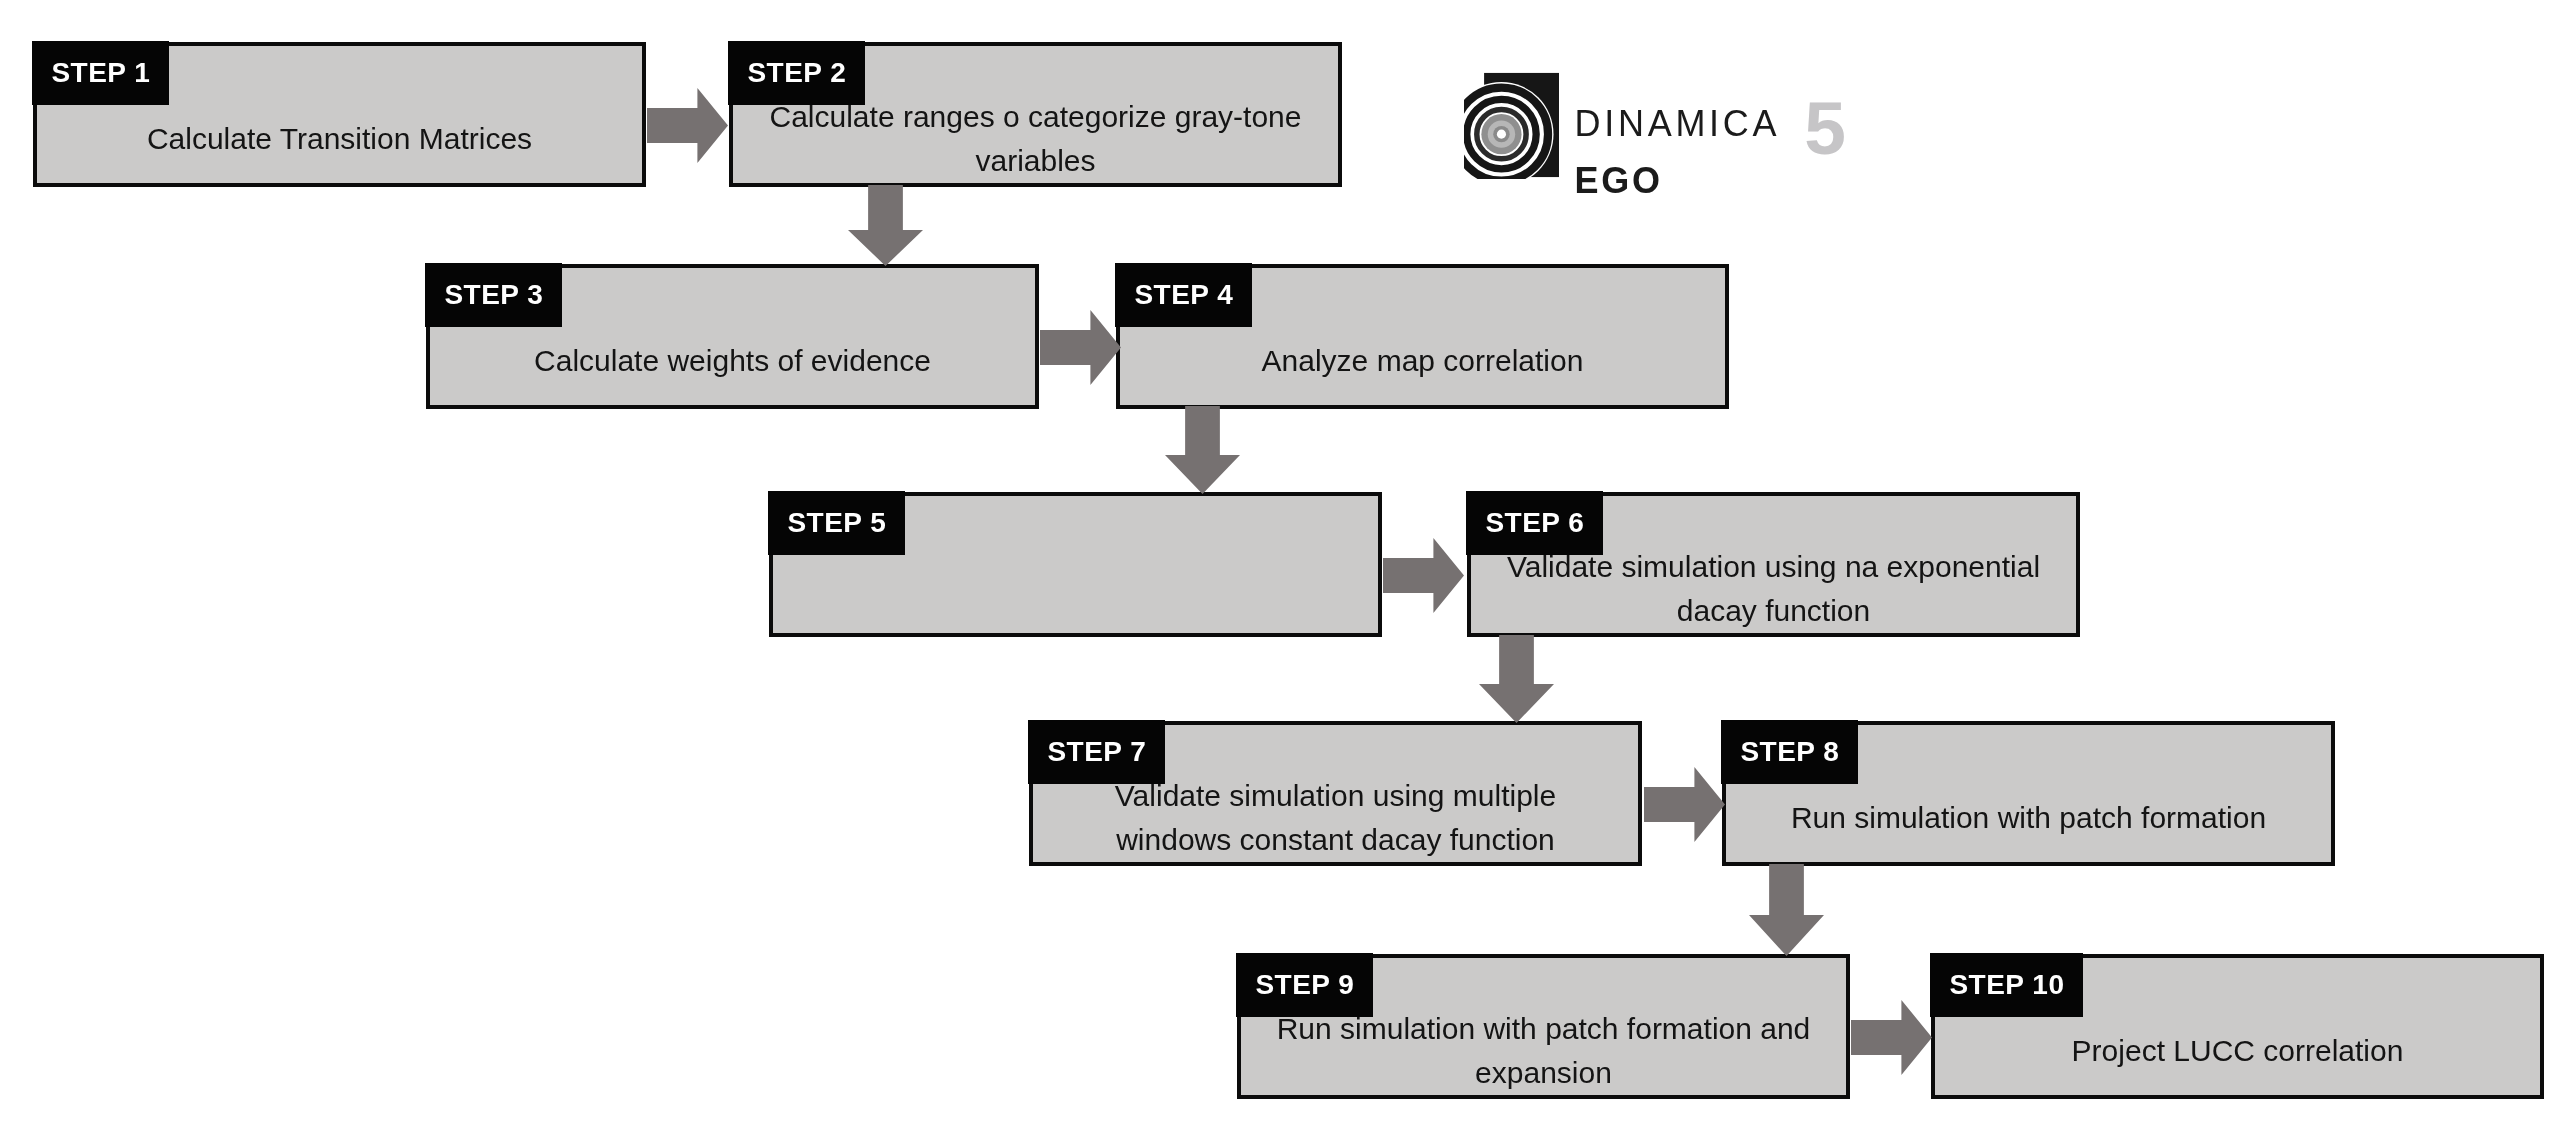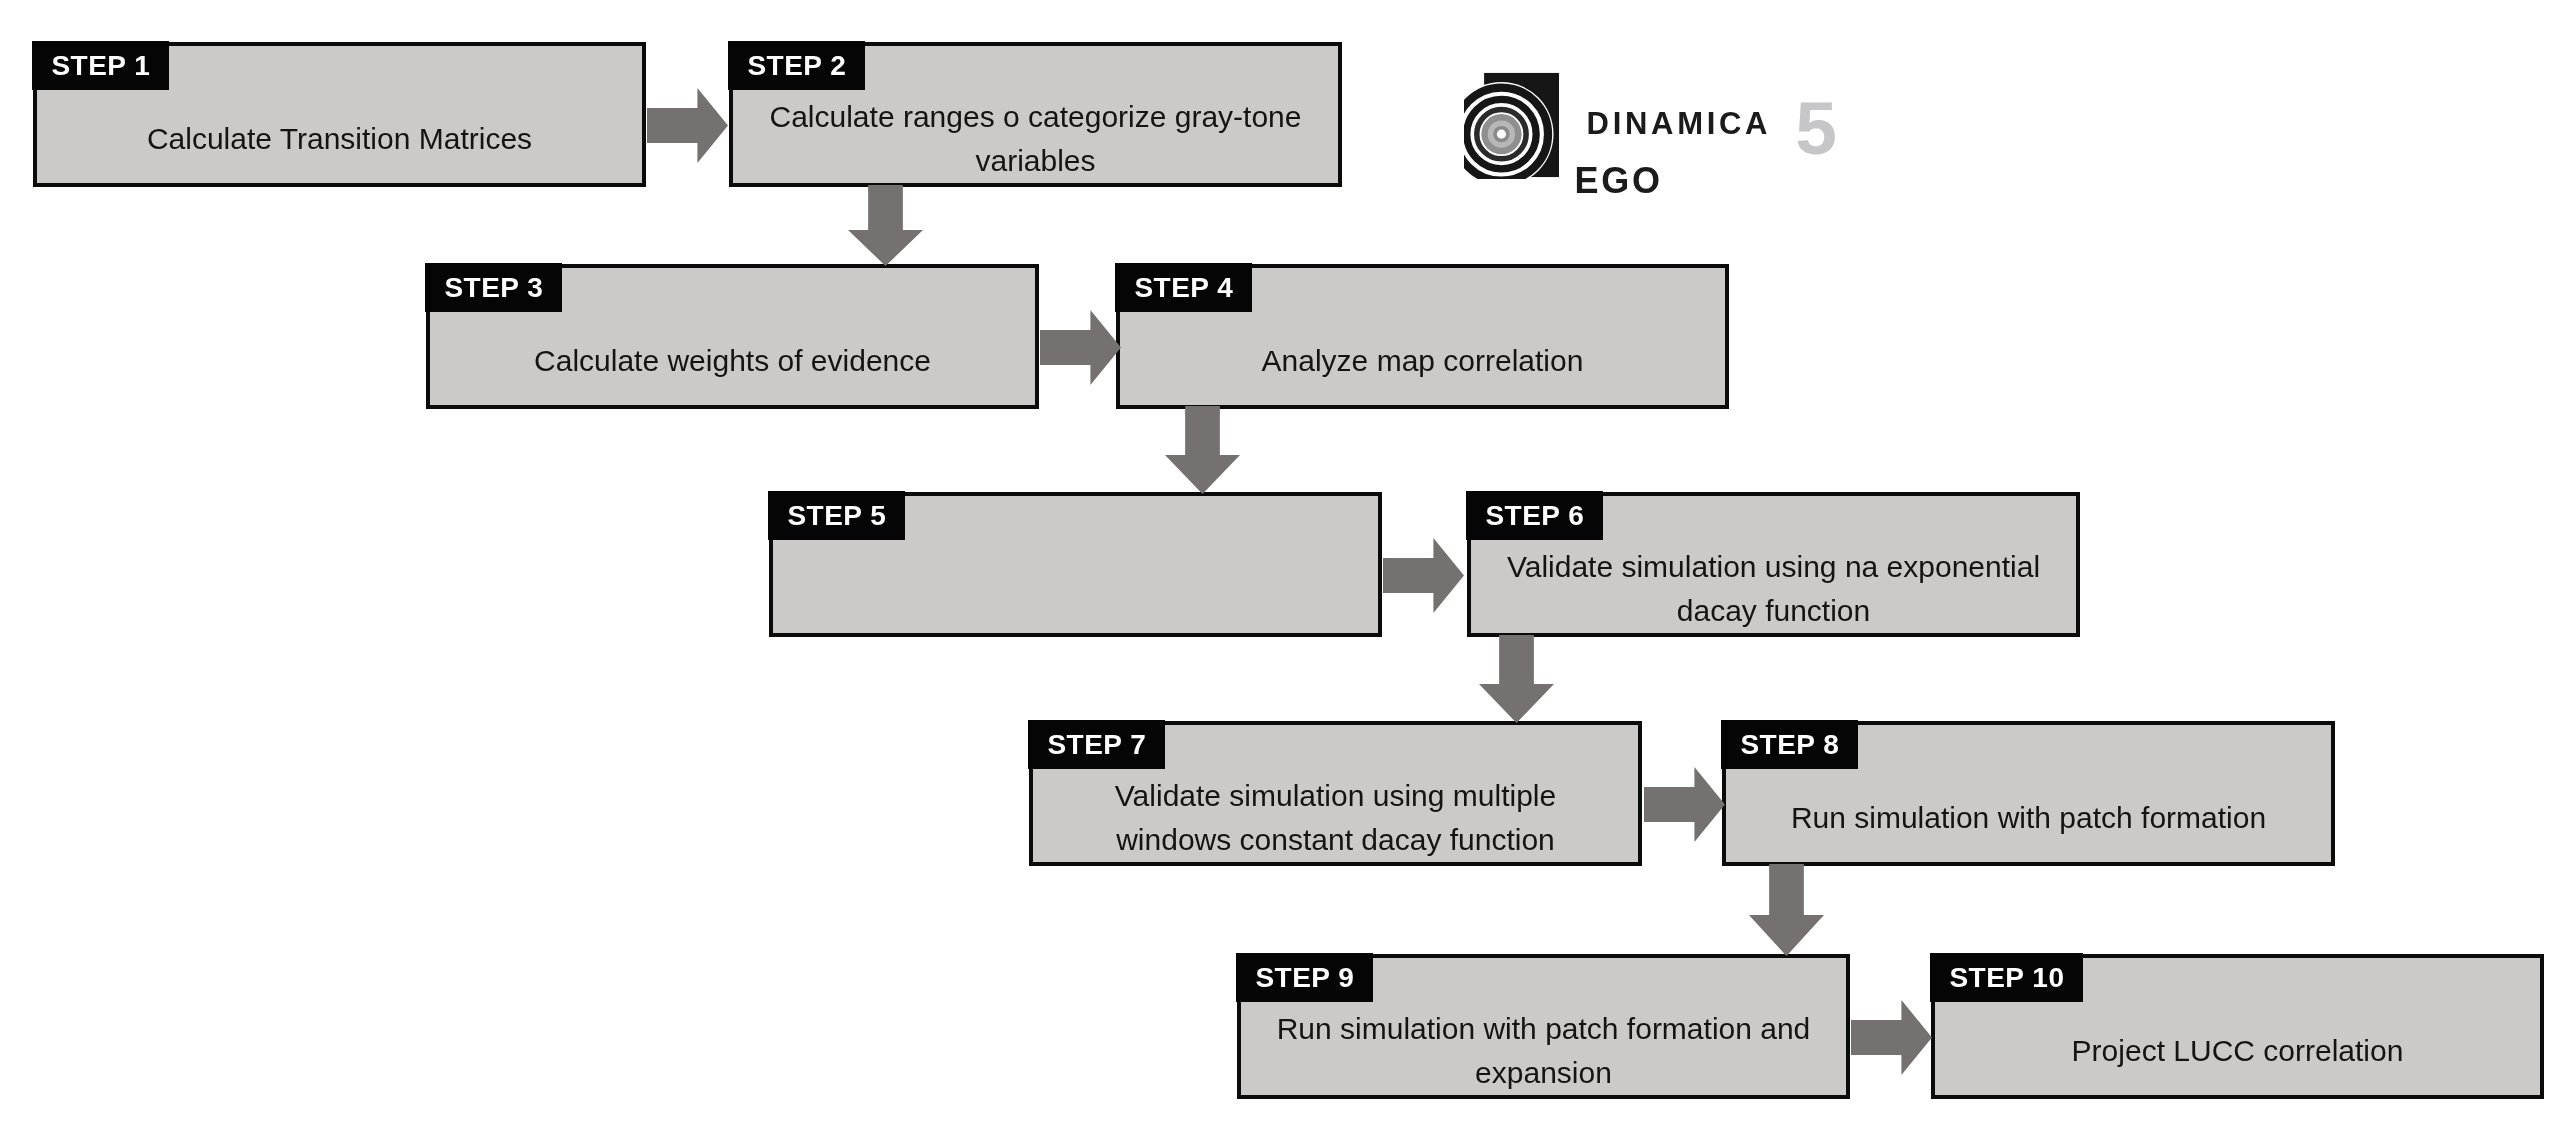--- a/index.html
+++ b/index.html
@@ -10,33 +10,33 @@
   .step-box{
     position:absolute;width:613px;height:145px;box-sizing:border-box;
     background:#cbcac9;border:4.6px solid #0b0b0b;
     display:flex;align-items:center;justify-content:center;text-align:center;
     padding:55px 24px 5.5px 24px;
   }
   .step-text{
     font-size:30px;line-height:44px;color:#141414;
   }
   .step-tab{
-    position:absolute;left:-4.6px;top:-4.6px;height:49px;background:#050505;color:#ffffff;
+    position:absolute;left:-4.6px;top:-4.6px;height:64px;background:#050505;color:#ffffff;
     font-weight:bold;font-size:28px;display:flex;align-items:center;padding:0 19px;
     white-space:nowrap;letter-spacing:0.5px;
   }
   .arrow{position:absolute;}
   .arrow svg{display:block;width:100%;height:100%;}
   .arrow polygon{fill:#767171;}
   .logo{
     position:absolute;left:1464px;top:71px;display:flex;align-items:flex-start;
   }
   .logo-icon{width:95px;height:108px;flex:0 0 auto;}
   .logo-textcol{margin-left:15.6px;margin-top:31px;color:#1b1b1b;}
-  .logo-line1{font-weight:bold;font-size:31px;line-height:44px;letter-spacing:3.7px;margin-left:12px;}
+  .logo-line1{font-weight:normal;font-size:36px;line-height:44px;letter-spacing:3.7px;}
   .logo-line2{font-weight:bold;font-size:36px;line-height:38px;letter-spacing:2.7px;margin-top:16px;}
   .logo-version{
     margin-left:24px;margin-top:20px;font-size:75px;line-height:75px;
     color:#c6c5c7;font-weight:bold;
   }
 </style>
 </head>
 <body>
 
 <div class="step-box" style="left:33px;top:42px">

